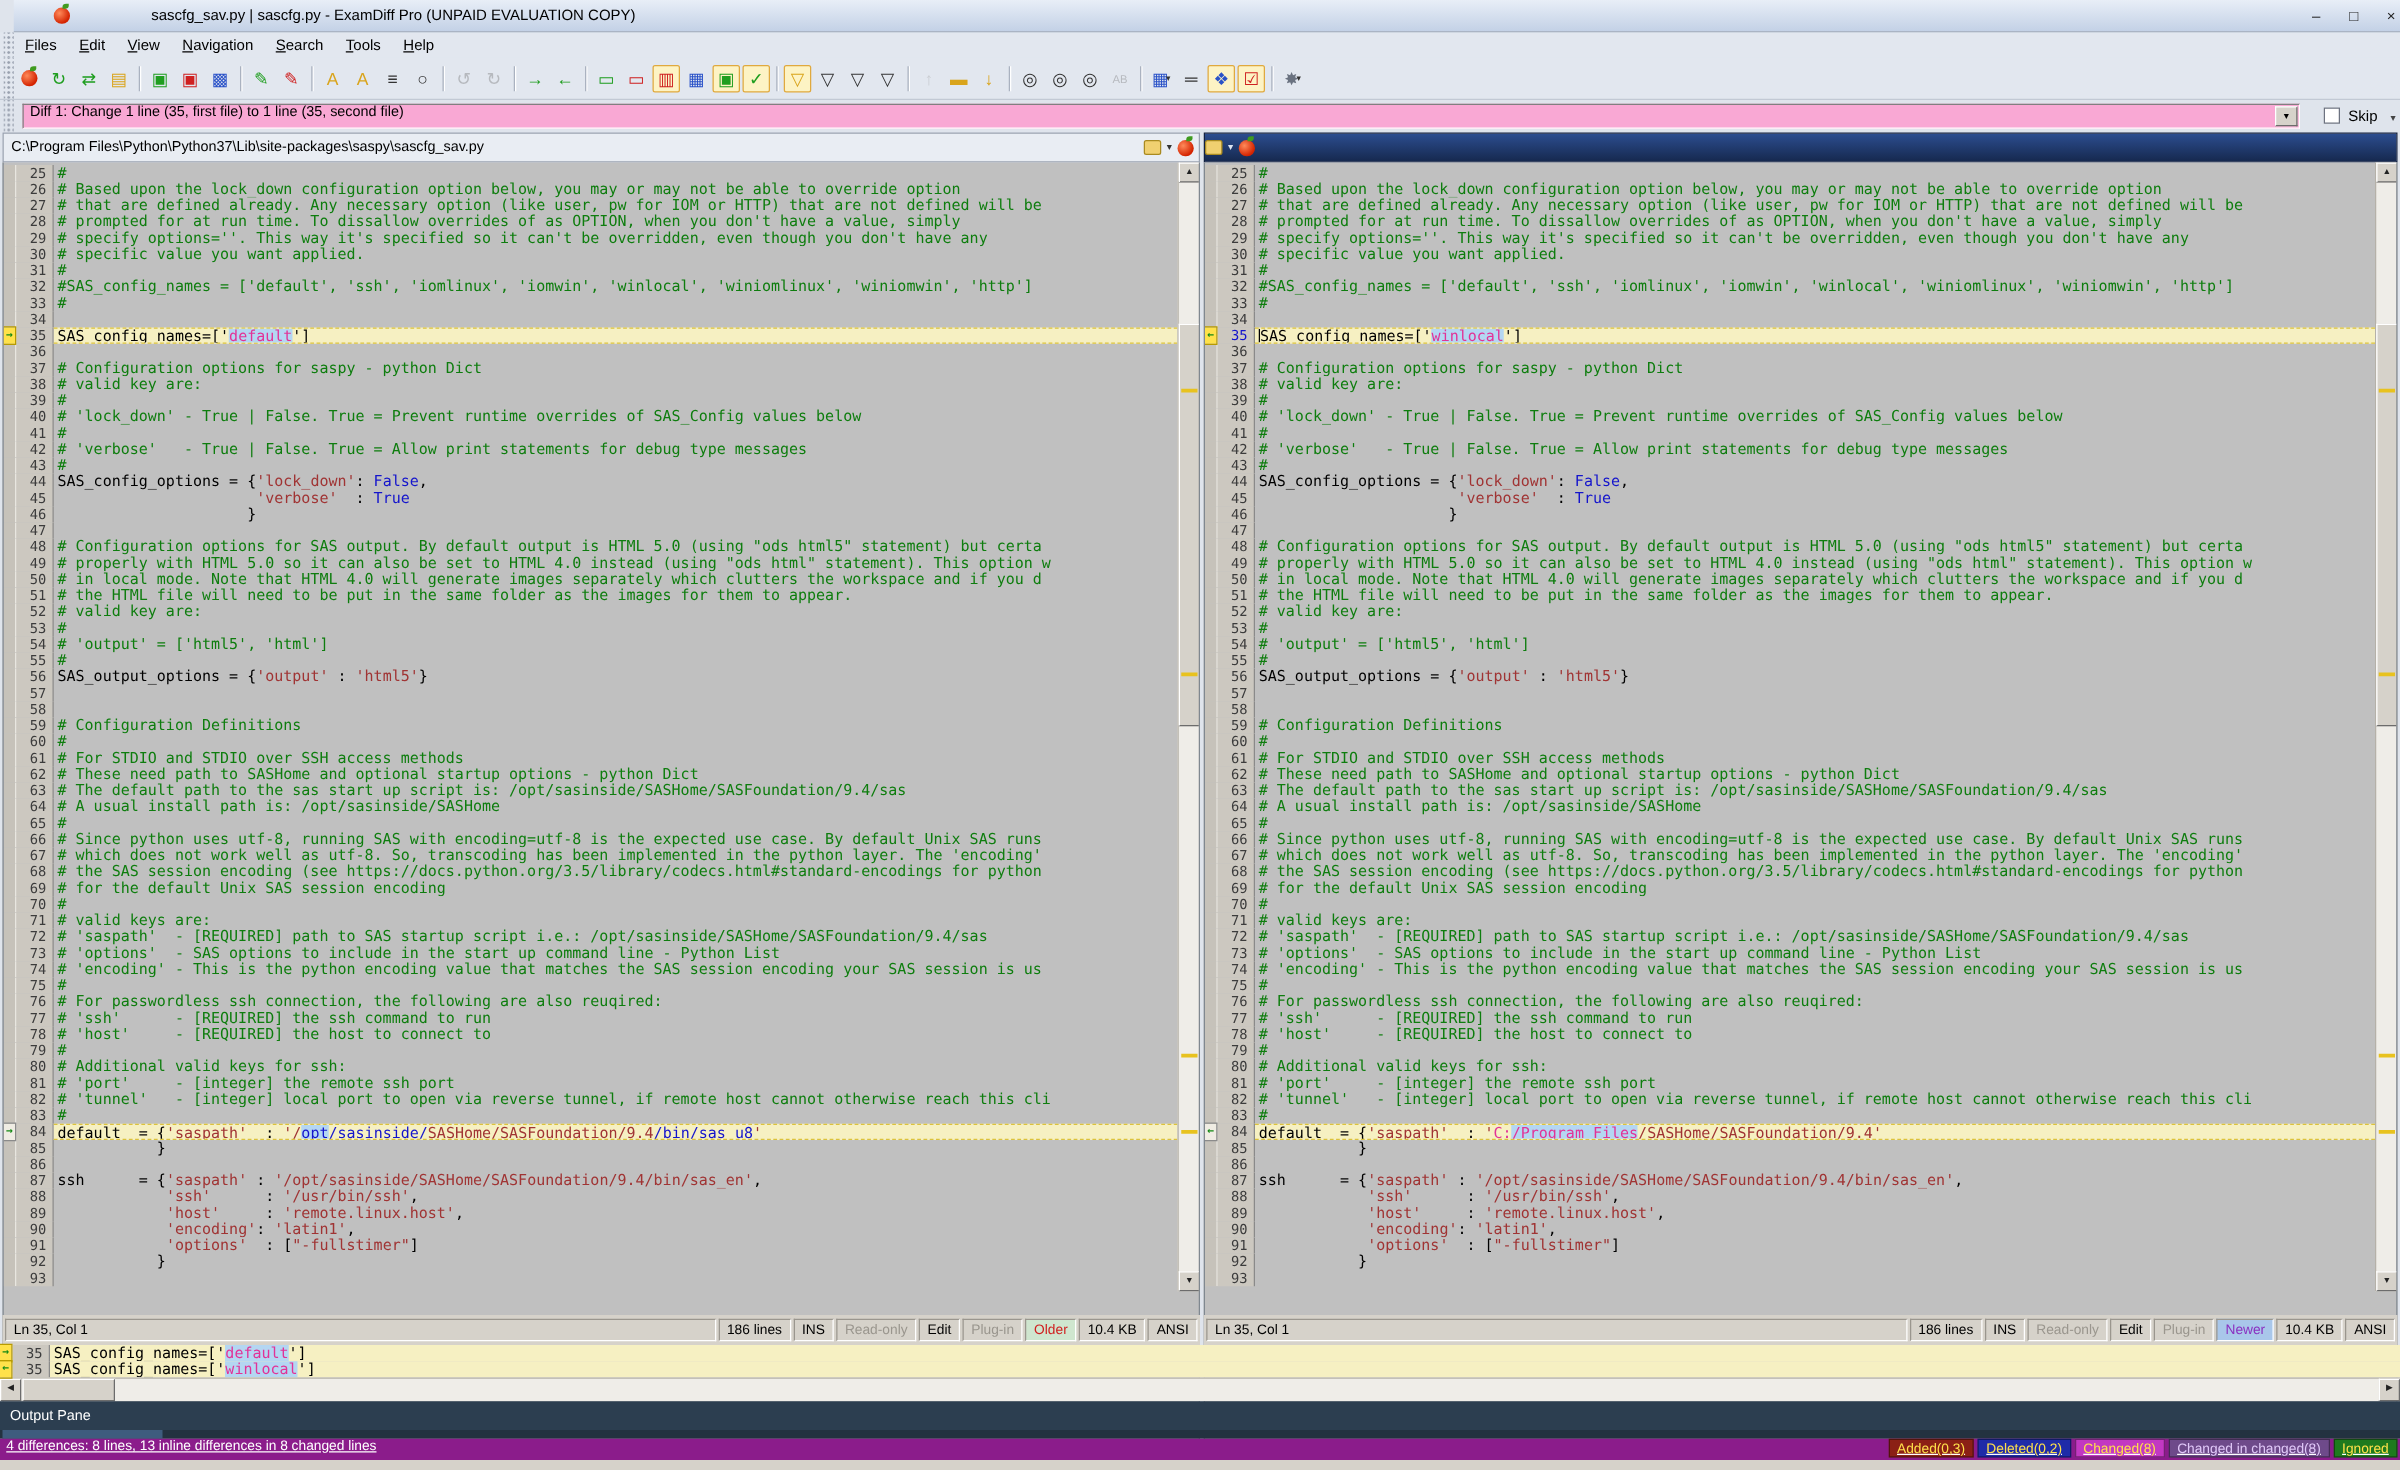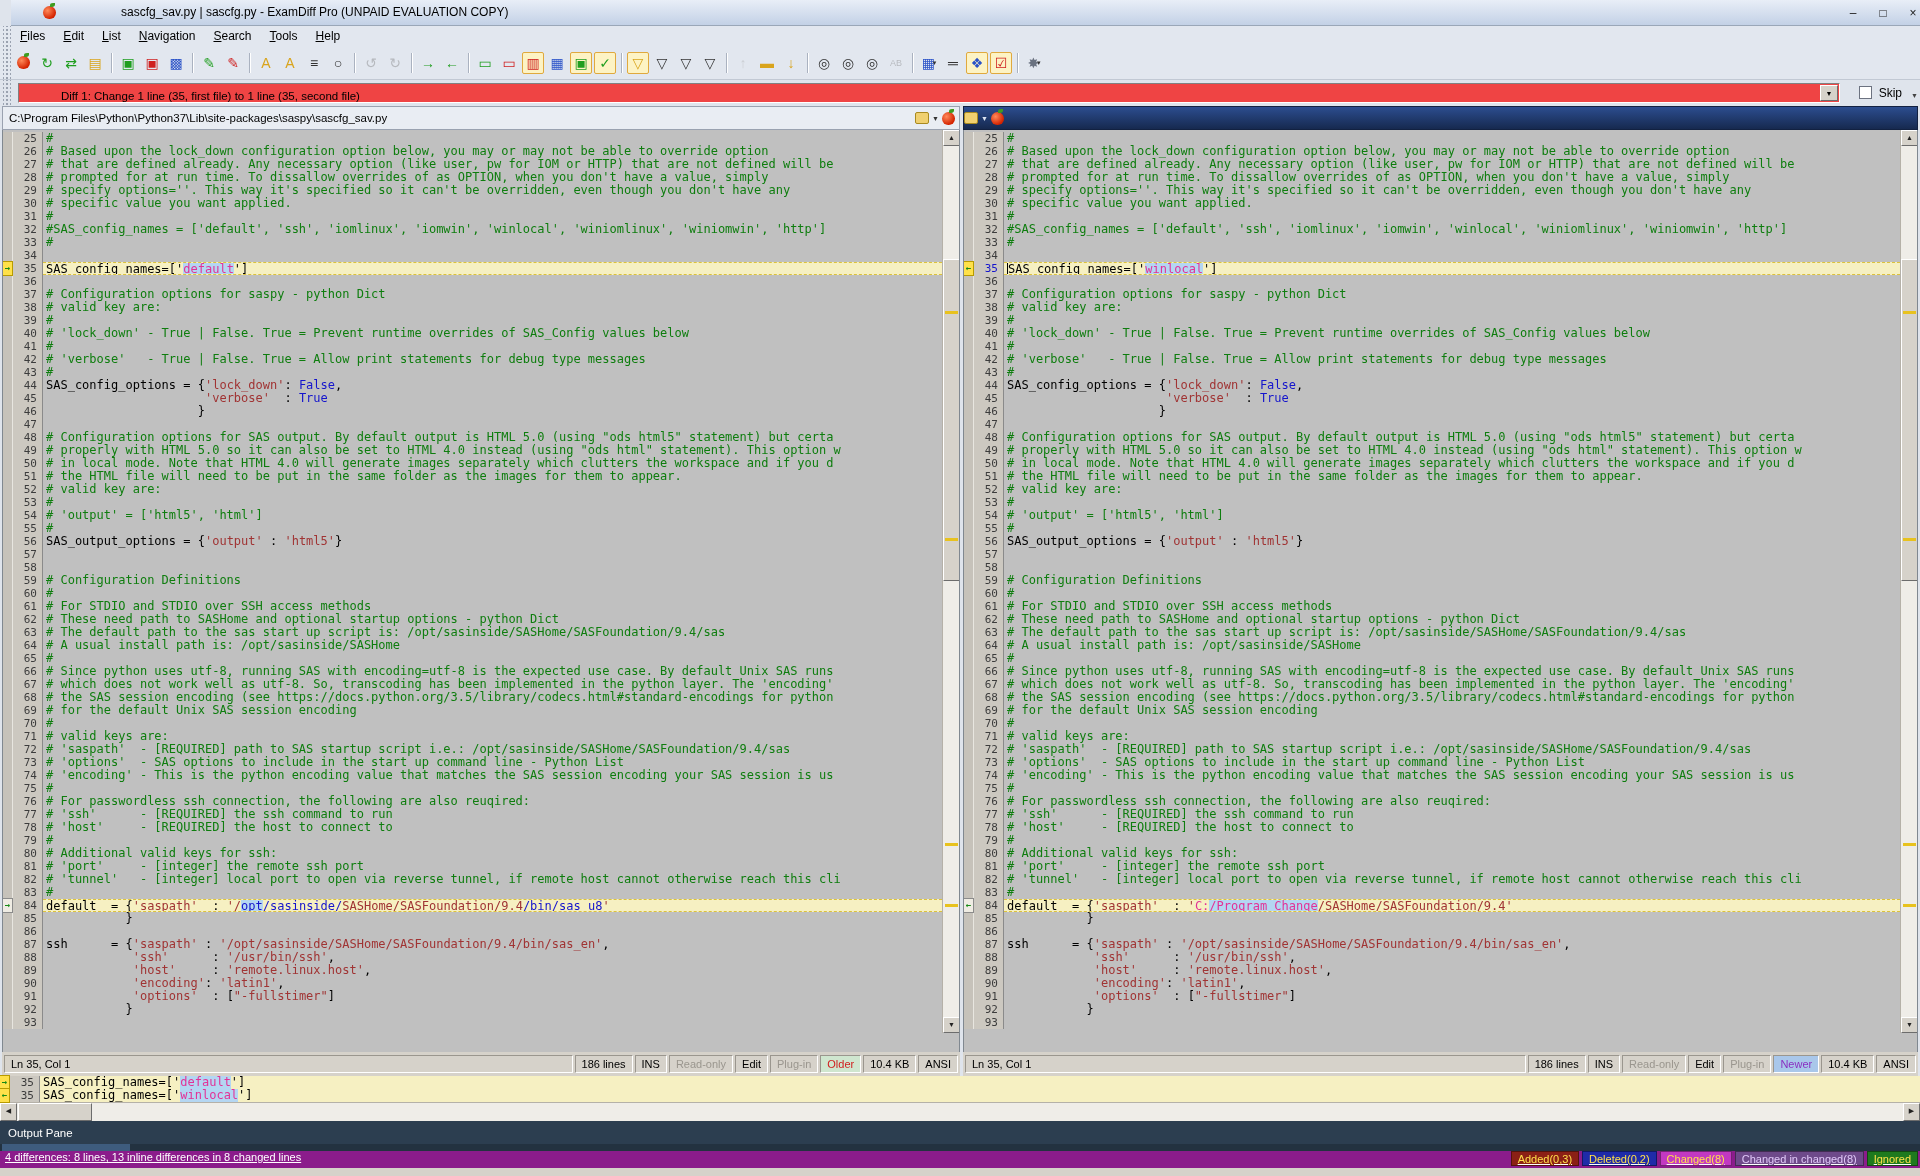--- a/index.html
+++ b/index.html
@@ -28,22 +28,22 @@
   #toolbar { position:absolute; left:0; top:46px; width:1920px; height:34px; background:#e2e7ef; border-bottom:1px solid #c2c9d4; display:flex; align-items:center; }
   .tb-icon { width:22px; height:22px; margin:0 1px; display:flex; align-items:center; justify-content:center;
     font-size:14px; border:1px solid transparent; border-radius:2px; }
   .tb-icon.on { background:#fdf3c4; border-color:#e0a93e; }
   .tb-icon.dis { opacity:0.38; filter:grayscale(1); }
   .tb-sep { width:1px; height:20px; background:#aab2c0; margin:0 4px; box-shadow:1px 0 0 #fff; }
   .tb-caret { font-size:7px; color:#333; margin-left:-2px; }
 
   
   #diffbar { position:absolute; left:0; top:80px; width:1920px; height:26px; background:#dfe4ec; display:flex; align-items:center; }
-  #diff-combo { position:absolute; left:18px; top:3px; width:1822px; height:20px; background:#ef4444;
-    border:1px solid #808080; border-right-color:#fff; border-bottom-color:#fff; display:flex; align-items:flex-end;padding-left:37px; }
+  #diff-combo { position:absolute; left:18px; top:3px; width:1822px; height:20px; background:#f9a8d4;
+    border:1px solid #808080; border-right-color:#fff; border-bottom-color:#fff; display:flex; align-items:flex-start; }
   #diff-combo-text { padding-left:5px; font-size:11.5px; color:#000; white-space:nowrap; }
   #diff-combo-btn { position:absolute; right:1px; top:1px; width:18px; height:16px; background:#d6d2ca;
     border:1px solid #fff; border-right-color:#6c6c6c; border-bottom-color:#6c6c6c; font-size:7px; display:flex; align-items:center; justify-content:center; }
   #skip-box { position:absolute; right:48px; top:6px; width:13px; height:13px; background:#fff; border:1px solid #6c7280; }
   #skip-label { position:absolute; right:18px; top:6px; font-size:12px; }
   #diffbar-caret { position:absolute; right:2px; top:12px; font-size:7px; color:#444; }
 
   
   .pane-header { position:absolute; top:106px; height:24px; display:flex; align-items:center; font-size:11.5px; overflow:hidden; }
   #hdr-left  { left:2px;   width:958px; background:#e9edf3; color:#000; border:1px solid #9aa2b0; }
@@ -127,21 +127,21 @@
   <span id="title-text">sascfg_sav.py  |  sascfg.py - ExamDiff Pro (UNPAID EVALUATION COPY)</span>
   <div id="win-buttons">
     <div class="win-btn">–</div>
     <div class="win-btn">□</div>
     <div class="win-btn">×</div>
   </div>
 </div>
 
 <div id="menubar">
   <div class="grip"></div>
-  <span id="menu-items"><span class="menu-item">Files</span><span class="menu-item">Edit</span><span class="menu-item">List</span><span class="menu-item">Navigation</span><span class="menu-item">Search</span><span class="menu-item">Tools</span><span class="menu-item">Help</span></span>
+  <span id="menu-items"><span class="menu-item">Files</span><span class="menu-item">Edit</span><span class="menu-item">View</span><span class="menu-item">Navigation</span><span class="menu-item">Search</span><span class="menu-item">Tools</span><span class="menu-item">Help</span></span>
 </div>
 
 <div id="toolbar">
   <div class="grip"></div>
   <span id="toolbar-items" style="display:flex;align-items:center;">
       <div class="tb-icon">
         <span class="apple"></span>
       </div>
       <div class="tb-icon">
         <span class="glyph-green">↻</span>
@@ -957,21 +957,21 @@
         <div class="txt"><span class="tk-c"># 'tunnel'   - [integer] local port to open via reverse tunnel, if remote host cannot otherwise reach this cli</span></div>
       </div>
       <div class="line">
         <div class="mk"></div>
         <div class="num">83</div>
         <div class="txt"><span class="tk-c">#</span></div>
       </div>
       <div class="line hl">
         <div class="mk box2">←</div>
         <div class="num">84</div>
-        <div class="txt"><span class="tk-k">default  = {</span><span class="tk-s">'saspath'</span><span class="tk-k">  : </span><span class="tk-s">'</span><span class="tk-m">C:</span><span class="tk-hm">/Program Change</span><span class="tk-s">/SASHome/SASFoundation/9.4</span><span class="tk-s">'</span></div>
+        <div class="txt"><span class="tk-k">default  = {</span><span class="tk-s">'saspath'</span><span class="tk-k">  : </span><span class="tk-s">'</span><span class="tk-m">C:</span><span class="tk-hm">/Program Files</span><span class="tk-s">/SASHome/SASFoundation/9.4</span><span class="tk-s">'</span></div>
       </div>
       <div class="line">
         <div class="mk"></div>
         <div class="num">85</div>
         <div class="txt"><span class="tk-k">           }</span></div>
       </div>
       <div class="line">
         <div class="mk"></div>
         <div class="num">86</div>
         <div class="txt"></div>

